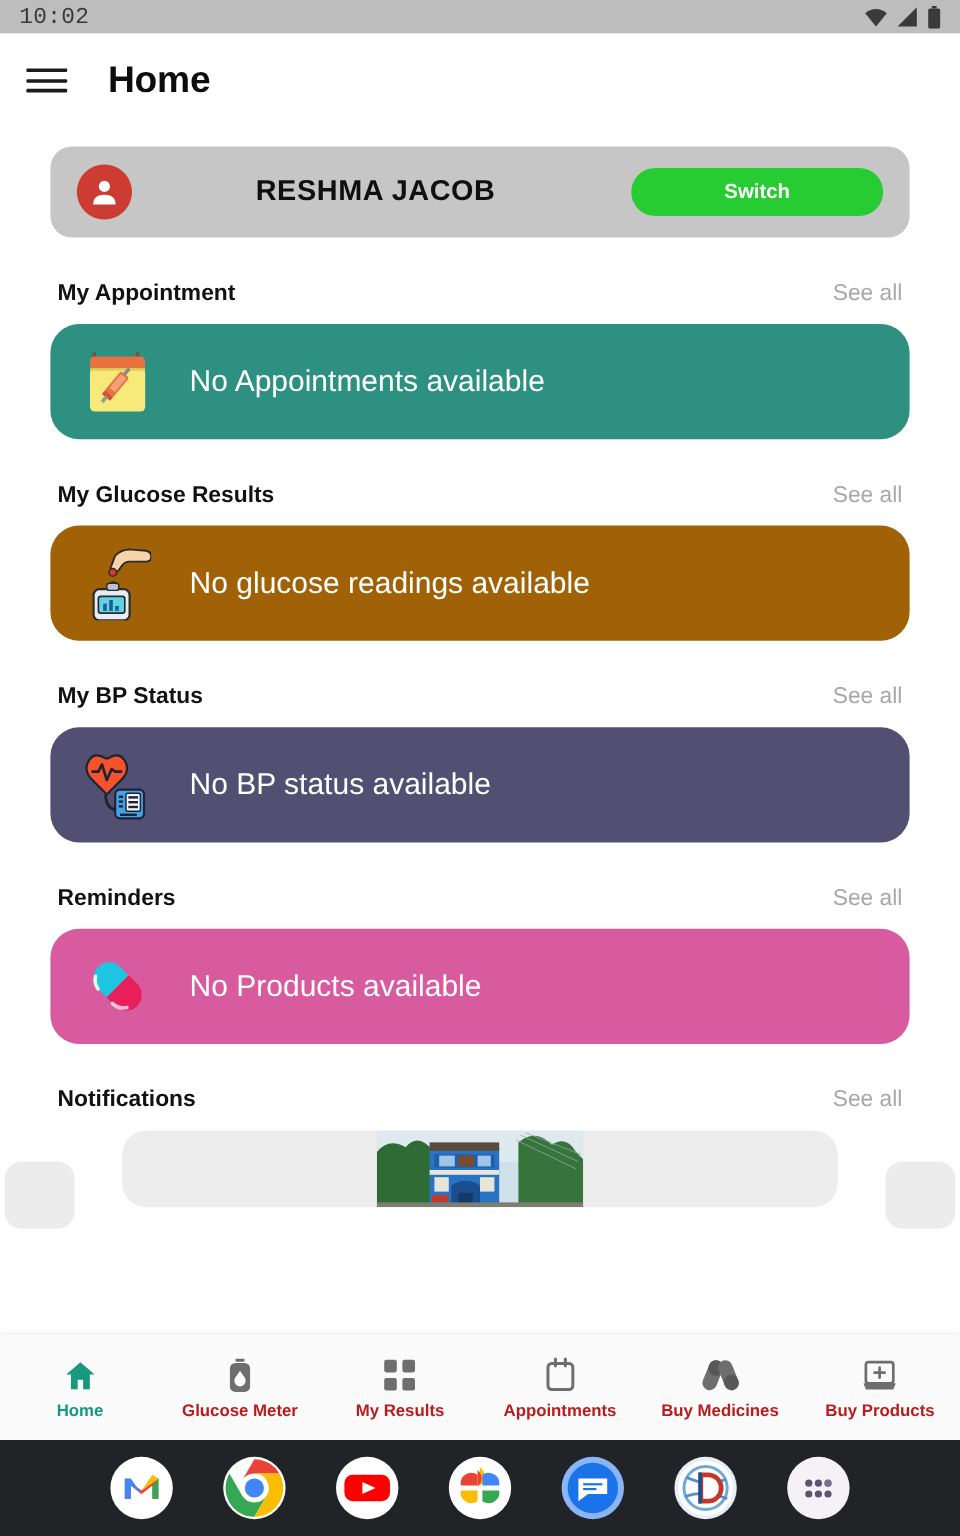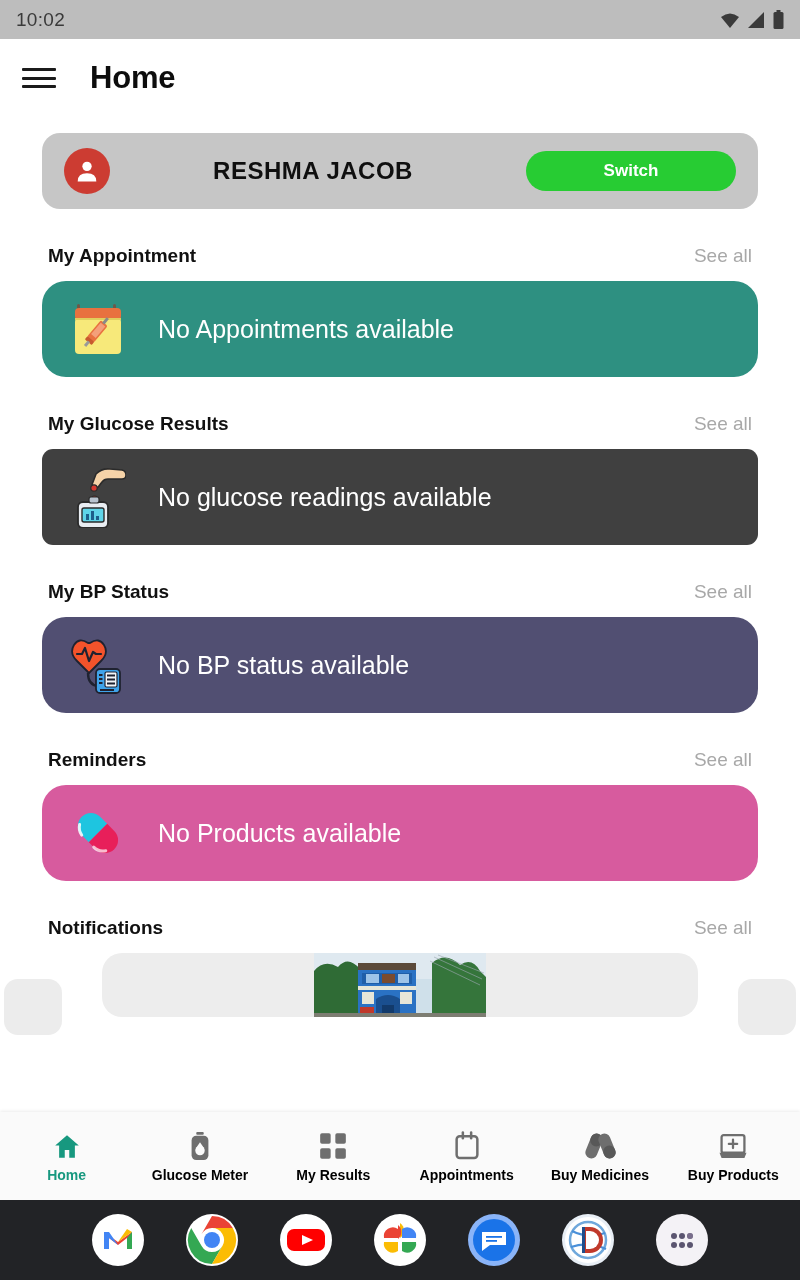--- a/index.html
+++ b/index.html
@@ -6,23 +6,24 @@
   html,body { width:800px; height:1280px; }
   body {
     font-family:"Liberation Sans", sans-serif;
     background:#ffffff;
     overflow:hidden;
     position:relative;
   }
 
   
   .statusbar {
-    height:39px; background:#bdbdbd;
+    height:28px; background:#bdbdbd;
     display:flex; align-items:center; justify-content:space-between;
     padding:0 16px;
+    font-family:Liberation Mono, monospace;
   }
   .status-time { font-size:19px; color:#3a3a3a; letter-spacing:.3px; }
   .status-icons { display:flex; align-items:center; gap:7px; }
 
   
   .appbar { height:78px; display:flex; align-items:center; padding:0 22px; background:#fff; }
   .hamburger { width:34px; height:26px; display:flex; flex-direction:column; justify-content:space-between; cursor:pointer; padding:3px 0; }
   .hamburger span { display:block; height:3px; background:#1b1b1b; border-radius:1px; }
   .appbar-title { font-size:31px; font-weight:700; color:#0d0d0d; margin-left:34px; letter-spacing:-.2px; }
 
@@ -58,21 +59,21 @@
 
   
   .status-card {
     margin-top:14px; height:96px; border-radius:24px;
     display:flex; align-items:center; padding:0 26px; gap:30px; cursor:pointer;
   }
   .card-icon { width:60px; height:64px; flex:0 0 auto; display:flex; align-items:center; justify-content:center; }
   .card-text { font-size:25px; color:#ffffff; font-weight:400; }
 
   .c-teal  { background:#2e9081; }
-  .c-blue  { background:#404040;border-radius:11px; }
+  .c-blue  { background:#a16207; }
   .c-slate { background:#514f72; }
   .c-pink  { background:#d75b9e; }
 
   
   .carousel { margin-top:14px; position:relative; height:64px; }
   .car-side {
     position:absolute; top:26px; width:58px; height:56px;
     background:#ececec; border-radius:14px;
   }
   .car-side.left  { left:-38px; }
@@ -90,21 +91,21 @@
   .bottomnav {
     position:absolute; left:0; right:0; bottom:80px; height:88px;
     background:#fafafa; display:flex; align-items:center;
     box-shadow:0 -1px 3px rgba(0,0,0,.08);
   }
   .navitem {
     flex:1; display:flex; flex-direction:column; align-items:center;
     gap:7px; cursor:pointer;
   }
   .navicon { height:30px; display:flex; align-items:flex-end; }
-  .navlabel { font-size:14px; font-weight:700; color:#000000; }
+  .navlabel { font-size:14px; font-weight:700; color:#b91c1c; }
   .navitem.active .navlabel { color:#17987f; }
 
   
   .dock {
     position:absolute; left:0; right:0; bottom:0; height:80px;
     background:#222326; display:flex; align-items:center; justify-content:center; gap:40px;
   }
   .dockapp { width:54px; height:54px; border-radius:50%; display:flex; align-items:center; justify-content:center; cursor:pointer; }
 </style>
 </head>

